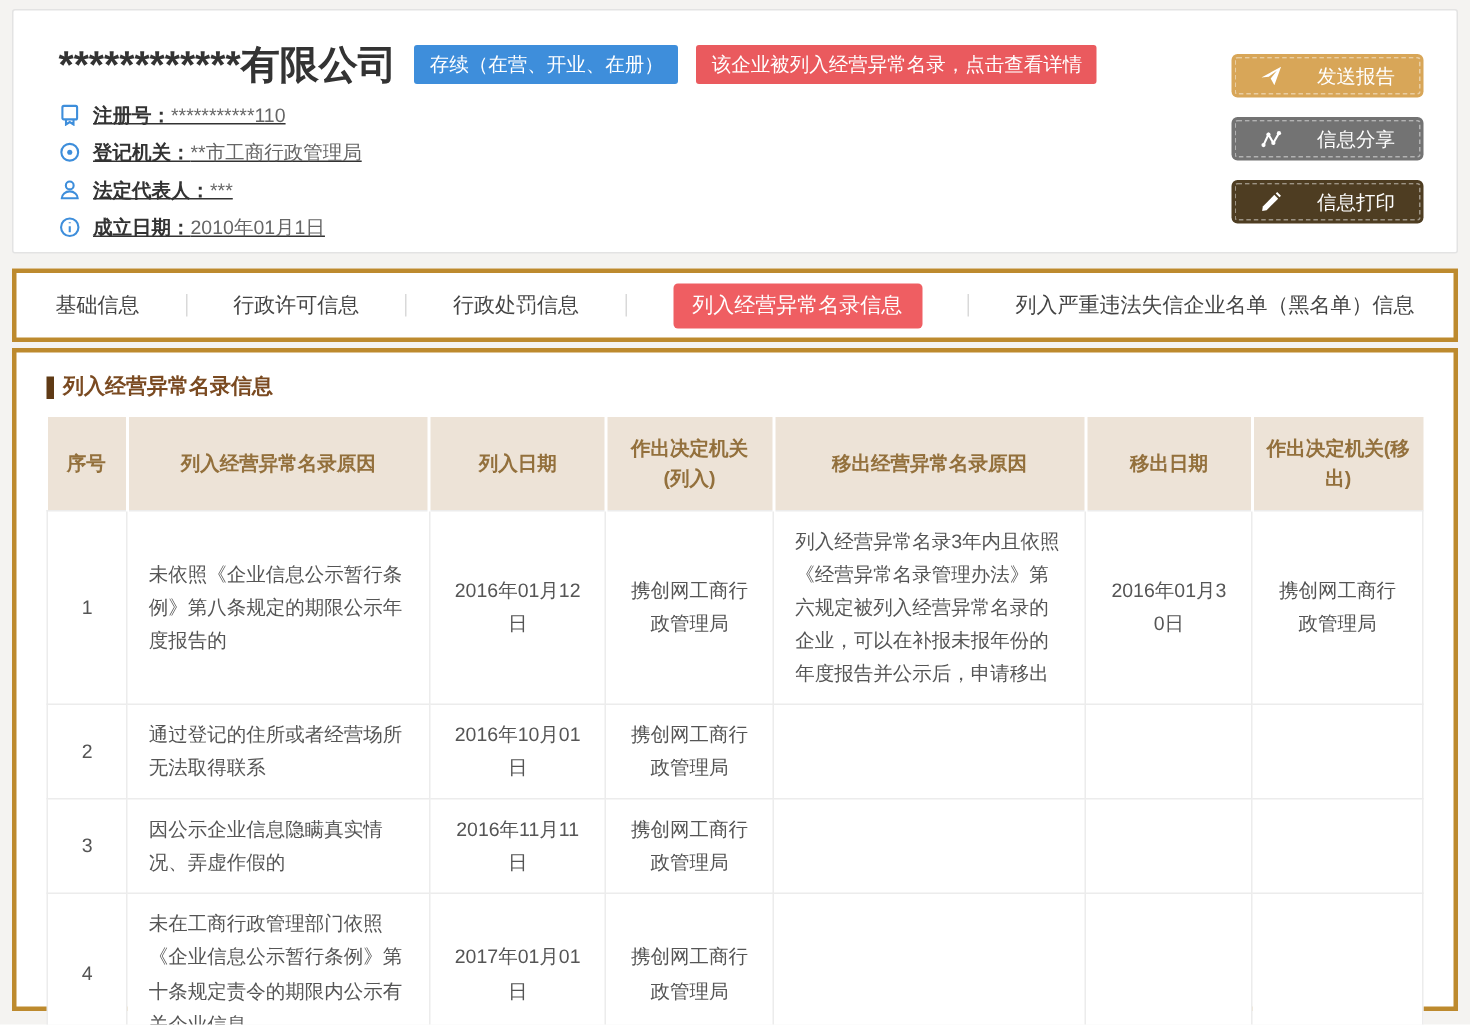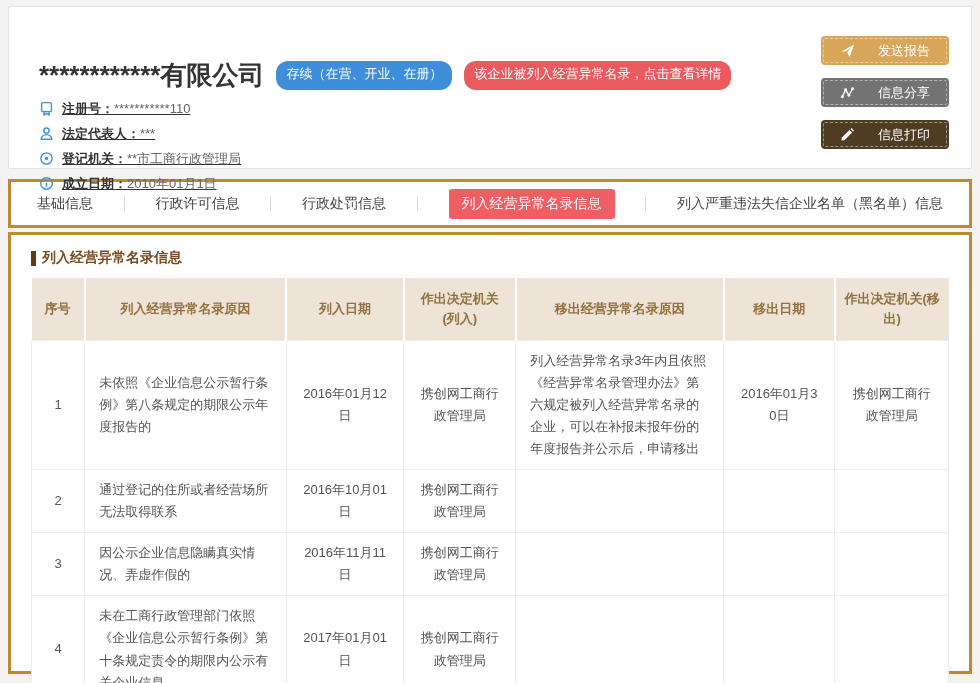--- a/index.html
+++ b/index.html
@@ -27,23 +27,23 @@
   
   .header-card{
     background:#fff;
     border:1px solid #e3e3e3;
     border-radius:2px;
     height:163px;
     display:flex;
     justify-content:space-between;
     padding:22px 22px 0 30px;
   }
-  .title-row{display:flex;gap:12px;margin-top:32px;}
+  .title-row{display:flex;align-items:center;gap:12px;}
   .company-name{font-size:26px;font-weight:bold;color:#333;letter-spacing:0;line-height:1.1;}
-  .badge{color:#fff;font-size:13px;padding:4px 10px;border-radius:12px;white-space:nowrap;}
+  .badge{color:#fff;font-size:13px;padding:4px 10px;border-radius:2px;white-space:nowrap;}
   .badge-blue{background:var(--blue);}
   .badge-red{background:var(--alert-red);cursor:pointer;}
   .info-list{list-style:none;margin-top:10px;text-decoration:underline;}
   .info-list li{display:flex;align-items:center;margin-top:7px;line-height:18px;}
   .info-icon{width:15px;height:15px;margin-right:8px;display:inline-flex;}
   .info-icon svg{width:15px;height:15px;}
   .info-label{font-weight:bold;color:#333;}
   .info-value{color:#666;}
   .header-actions{display:flex;flex-direction:column;gap:13px;padding-top:7px;}
   .action-btn{
@@ -119,36 +119,36 @@
                 <rect x="2.6" y="1.6" width="9.8" height="9" rx="1"></rect>
                 <path d="M5 11v3l2.5-1.6L10 14v-3" fill="none"></path>
               </svg>
             </span>
             <span class="info-label">注册号：</span>
             <span class="info-value">***********110</span>
           </li>
           <li>
             <span class="info-icon">
               <svg viewBox="0 0 15 15" fill="none" stroke="#3e8edb" stroke-width="1.4">
+                <circle cx="7.5" cy="7.5" r="5.6"></circle>
+                <circle cx="7.5" cy="7.5" r="1.7" fill="#3e8edb" stroke="none"></circle>
+              </svg>
+            </span>
+            <span class="info-label">登记机关：</span>
+            <span class="info-value">**市工商行政管理局</span>
+          </li>
+          <li>
+            <span class="info-icon">
+              <svg viewBox="0 0 15 15" fill="none" stroke="#3e8edb" stroke-width="1.4">
                 <circle cx="7.5" cy="4.6" r="2.6"></circle>
                 <path d="M2.2 13.2a5.3 4.6 0 0 1 10.6 0z"></path>
               </svg>
             </span>
             <span class="info-label">法定代表人：</span>
             <span class="info-value">***</span>
-          </li>
-          <li>
-            <span class="info-icon">
-              <svg viewBox="0 0 15 15" fill="none" stroke="#3e8edb" stroke-width="1.4">
-                <circle cx="7.5" cy="7.5" r="5.6"></circle>
-                <circle cx="7.5" cy="7.5" r="1.7" fill="#3e8edb" stroke="none"></circle>
-              </svg>
-            </span>
-            <span class="info-label">登记机关：</span>
-            <span class="info-value">**市工商行政管理局</span>
           </li>
           <li>
             <span class="info-icon">
               <svg viewBox="0 0 15 15" fill="none" stroke="#3e8edb" stroke-width="1.4">
                 <circle cx="7.5" cy="7.5" r="5.8"></circle>
                 <line x1="7.5" y1="4.2" x2="7.5" y2="4.9"></line>
                 <line x1="7.5" y1="6.9" x2="7.5" y2="10.8"></line>
               </svg>
             </span>
             <span class="info-label">成立日期：</span>

